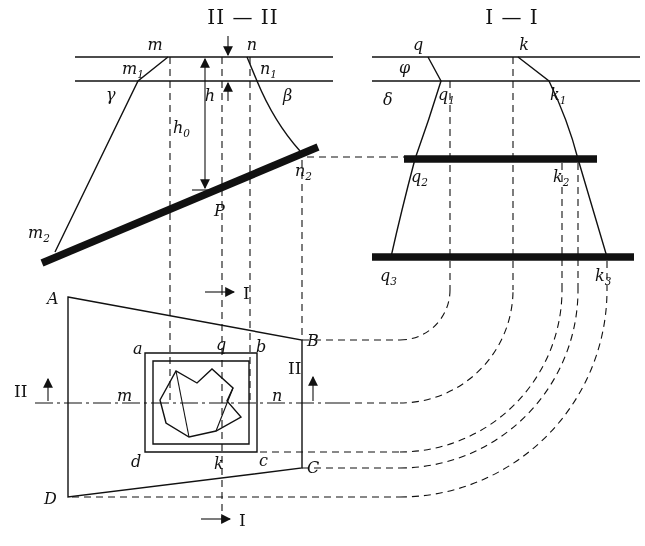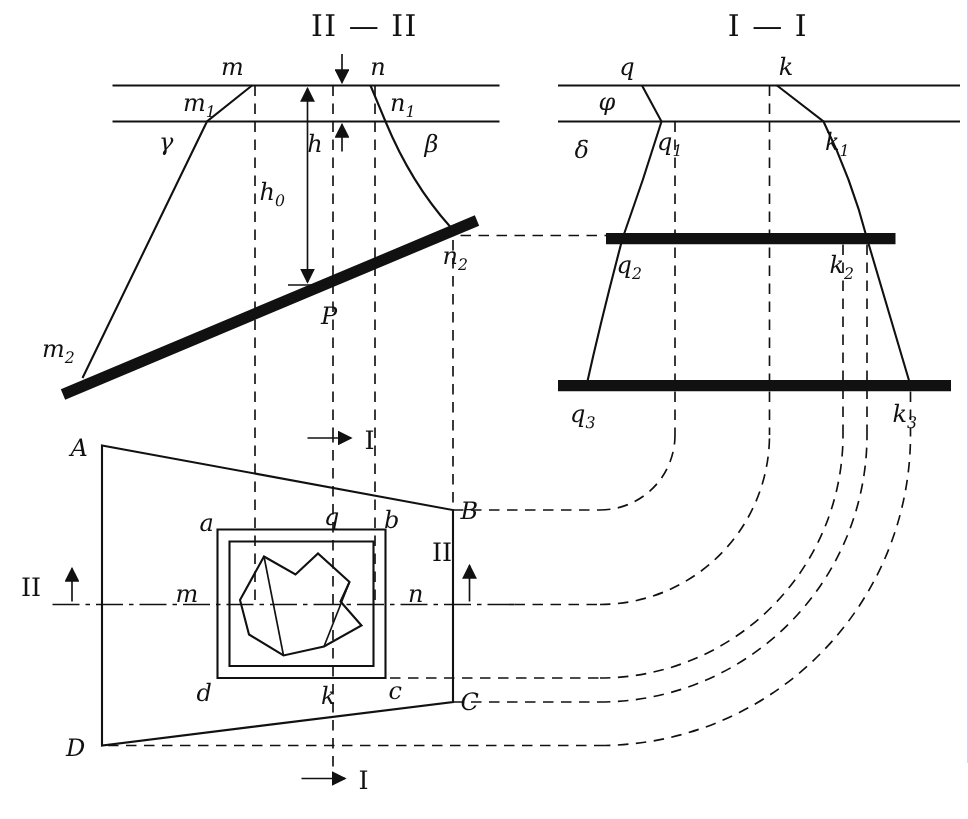--- a/index.html
+++ b/index.html
@@ -1,16 +1,16 @@
 <!DOCTYPE html>
 <html><head>
 <meta charset="utf-8">
 <style>
   html,body { margin:0; padding:0; background:#ffffff; }
-  .stage { width:645px; height:546px; background:#1d4ed8; position:relative; overflow:hidden; }
+  .stage { width:645px; height:546px; background:#fde047; position:relative; overflow:hidden; }
   svg { display:block; }
   text { font-family:"DejaVu Serif", serif; font-style:italic; font-size:16px; fill:#111111; }
   text.title { font-style:normal; font-size:20px; letter-spacing:1px; }
   text.rn { font-style:normal; font-size:17px; }
   tspan.sub { font-size:10.5px; }
   .s { stroke:#111111; stroke-width:1.4; fill:none; stroke-linecap:butt; }
   .thin { stroke:#111111; stroke-width:1.1; fill:none; }
   .thick { stroke:#111111; stroke-width:7.5; fill:none; }
   .dash { stroke:#111111; stroke-width:1.1; fill:none; stroke-dasharray:7 5; }
   .dashdot { stroke:#111111; stroke-width:1.1; fill:none; stroke-dasharray:18 4 3 4; }

